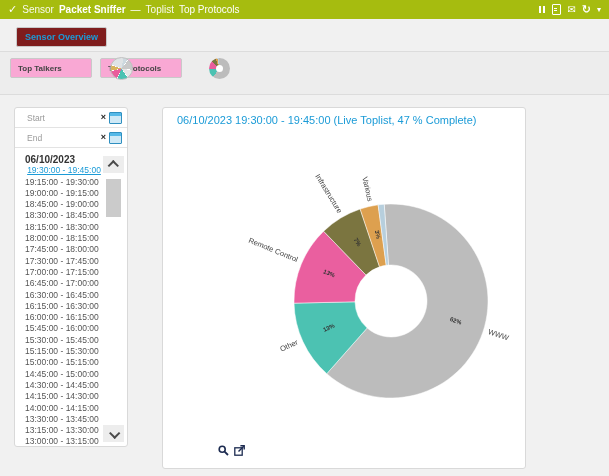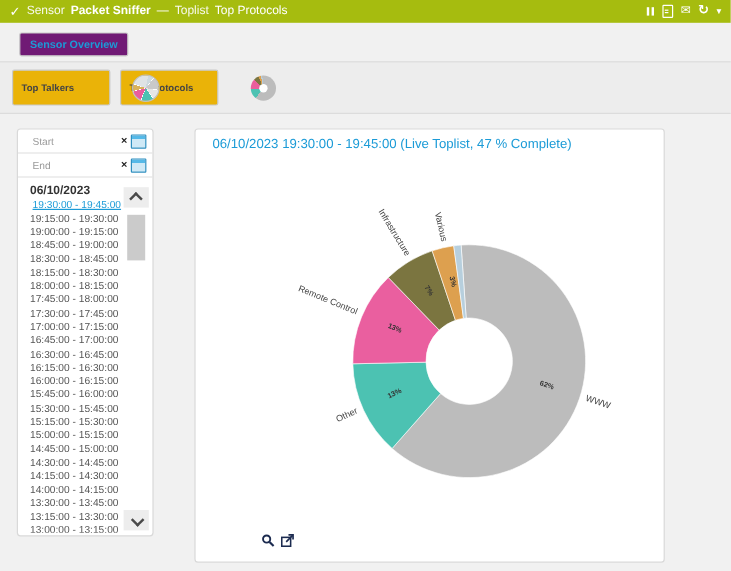--- a/index.html
+++ b/index.html
@@ -16,28 +16,28 @@
   .hicons{display:flex;align-items:center;gap:6px;}
   .hic{color:#fff;line-height:1;display:inline-flex;align-items:center;cursor:pointer;}
   .pause i{display:inline-block;width:2px;height:7px;background:#fff;margin:0 1px;}
   .doc{width:7px;height:9px;border:1px solid #fff;border-radius:1px;position:relative;}
   .doc::after{content:'';position:absolute;left:1px;top:3px;width:3px;height:1px;background:#fff;box-shadow:0 2px 0 #fff;}
   .env{font-size:10px;}
   .refresh{font-size:11px;font-weight:bold;}
   .caret{font-size:8px;}
   
   .toolbar{position:absolute;left:16px;top:27px;display:flex;gap:3px;}
-  .btn{background:#701a75;border:1px solid #c9c9c9;border-radius:2px;color:#1b9bd7;
+  .btn{background:#7f1d1d;border:1px solid #c9c9c9;border-radius:2px;color:#1b9bd7;
        font-size:9px;font-weight:bold;padding:4px 8px;cursor:pointer;
        font-family:"Liberation Sans","DejaVu Sans",sans-serif;}
   
   .tabs-strip{position:absolute;left:0;top:51px;width:609px;height:44px;background:#ededed;
               border-top:1px solid #dcdcdc;border-bottom:1px solid #dcdcdc;box-sizing:border-box;}
   .cards{position:absolute;left:10px;top:58px;display:flex;gap:8px;}
-  .toplist-card{width:82px;height:30px;background:#eab308;border:1px solid #c9c9c9;border-radius:2px;
+  .toplist-card{width:82px;height:20px;background:#f9a8d4;border:1px solid #c9c9c9;border-radius:2px;
                 display:flex;align-items:center;justify-content:space-between;padding:0 4px 0 7px;
                 box-sizing:border-box;cursor:pointer;gap:48px;}
   .card-label{font-size:8px;font-weight:bold;color:#444;white-space:nowrap;}
   .mini-pie{width:21px;height:21px;border-radius:50%;position:relative;flex:none;}
   .mini-pie.talkers{border:1px solid #c0c0c0;
     background:conic-gradient(from 10deg,#cdd9df 0 7%,#fff 7% 8%,#c9c9c9 8% 24%,#fff 24% 25%,
       #e6e6e6 25% 37%,#fff 37% 38%,#4cc2b2 38% 53%,#fff 53% 54%,#e95d9c 54% 68%,#fff 68% 69%,
       #d9b25c 69% 77%,#fff 77% 78%,#dfe3e5 78% 100%);}
   .mini-pie.connections{border:1px solid #b9b9b9;
     background:conic-gradient(from -50deg,#e95d9c 0 4%,#d9b25c 4% 8%,#7b7540 8% 10%,
@@ -66,21 +66,21 @@
   .scrollbar{position:absolute;right:3px;top:48px;bottom:4px;width:21px;}
   .sb-btn{position:absolute;left:0;width:21px;height:17px;background:#ededed;display:flex;
           align-items:center;justify-content:center;cursor:pointer;}
   .sb-up{top:0;}
   .sb-down{bottom:0;}
   .chev{width:6px;height:6px;border-left:2px solid #4a4a4a;border-top:2px solid #4a4a4a;}
   .chev.up{transform:rotate(45deg) translateY(1px);}
   .chev.down{transform:rotate(225deg) translateY(1px);}
   .sb-thumb{position:absolute;left:3px;right:3px;top:23px;height:38px;background:#cbcbcb;cursor:grab;}
   
-  .main-panel{position:absolute;left:162px;top:107px;width:392px;height:362px;background:#fff;
+  .main-panel{position:absolute;left:162px;top:107px;width:364px;height:362px;background:#fff;
               border:1px solid #d9d9d9;border-radius:3px;box-sizing:border-box;}
   .panel-title{position:absolute;left:14px;top:6px;font-size:11px;color:#1b9bd7;white-space:nowrap;}
   svg.donut{position:absolute;left:0;top:0;}
   .pct-label{font-size:6px;font-weight:bold;fill:#333;}
   .name-label{font-size:7.5px;fill:#444;}
   .zoom-tools{position:absolute;left:55px;bottom:12px;display:flex;gap:5px;align-items:center;}
   .zoom-tools svg{cursor:pointer;}
 </style>
 </head>
 <body>

